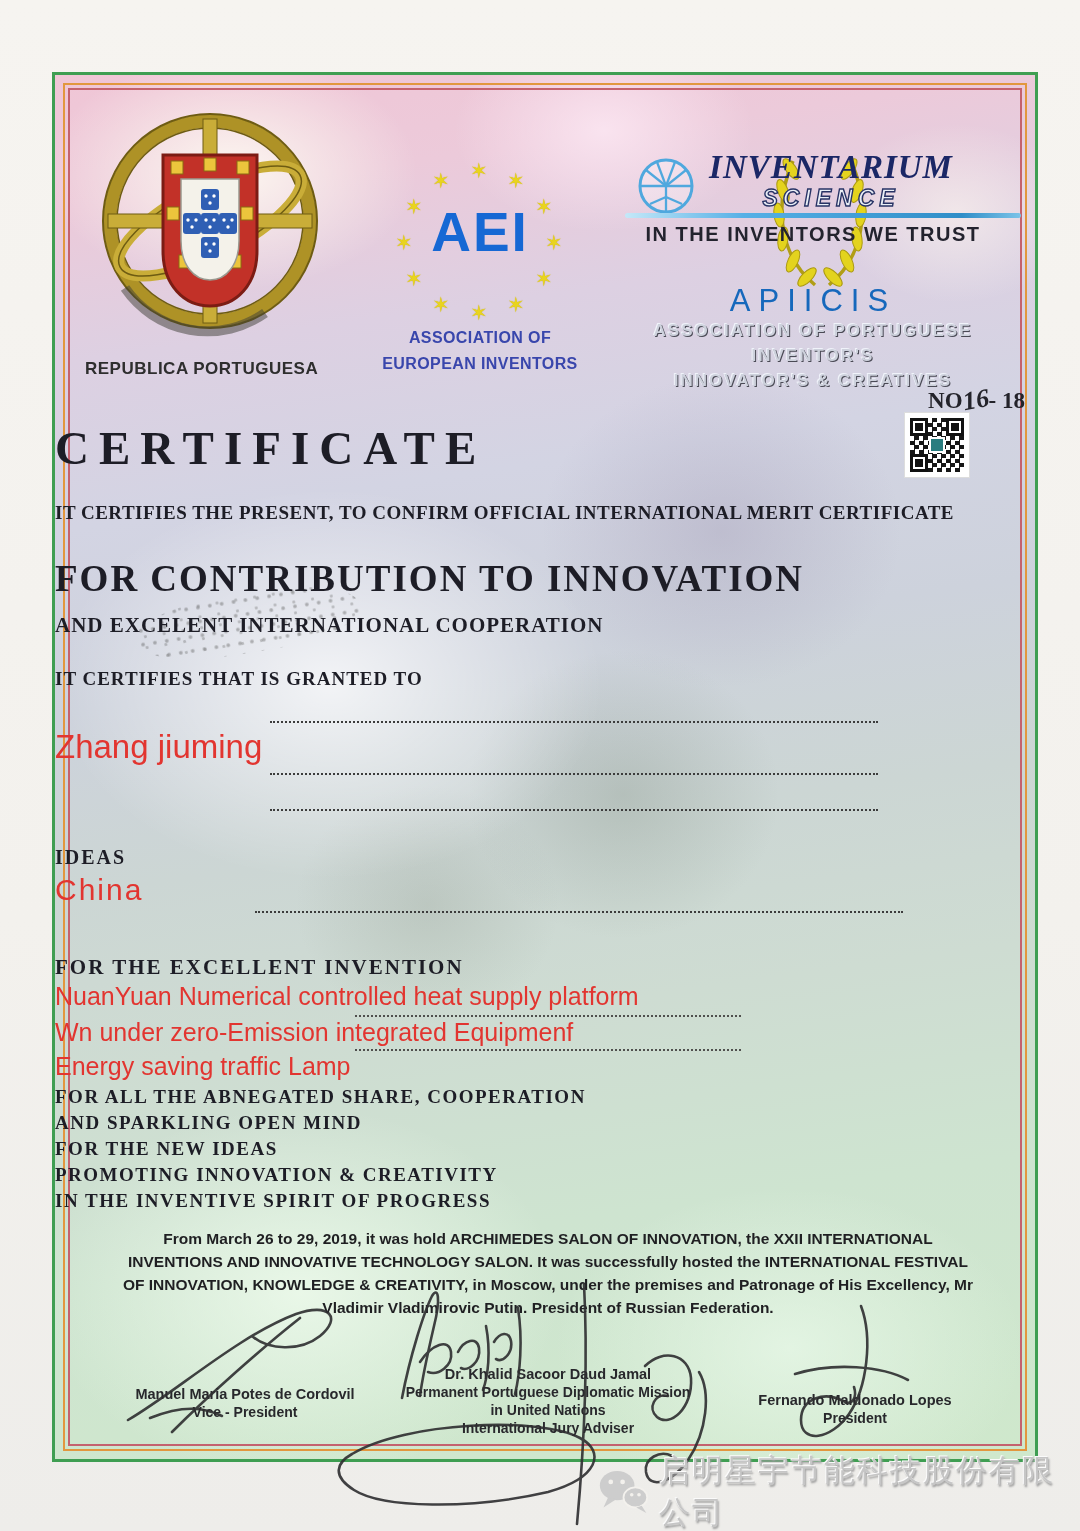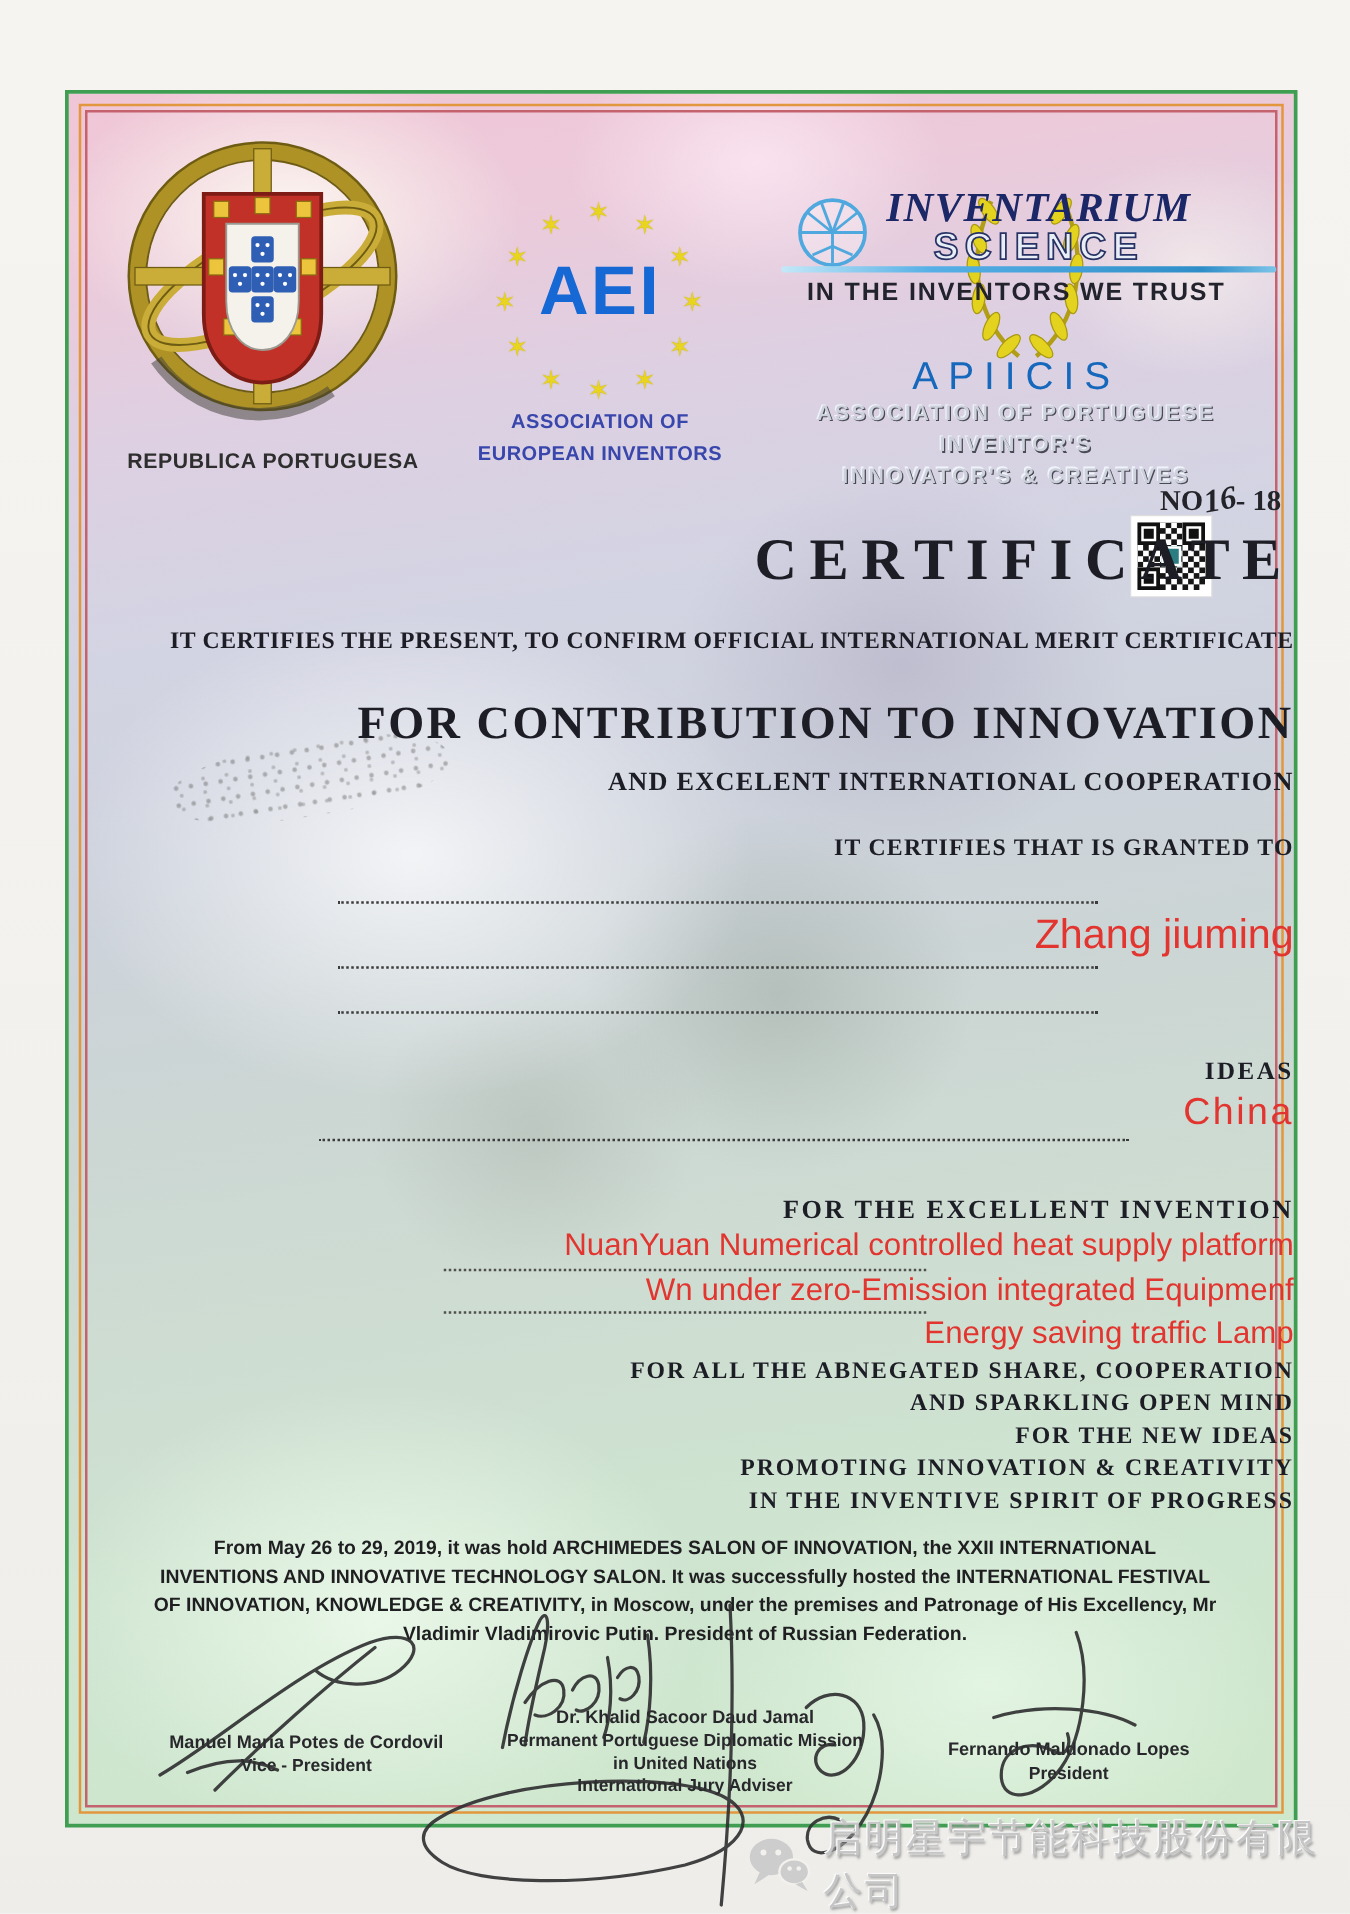--- a/index.html
+++ b/index.html
@@ -18,31 +18,31 @@
       radial-gradient(ellipse 420px 300px at 28% 44%, rgba(255,255,255,0.75), transparent 65%),
       radial-gradient(ellipse 300px 260px at 68% 33%, rgba(150,140,170,0.30), transparent 60%),
       radial-gradient(ellipse 260px 240px at 58% 52%, rgba(120,135,120,0.28), transparent 60%),
       radial-gradient(ellipse 220px 200px at 38% 60%, rgba(130,140,125,0.22), transparent 60%),
       radial-gradient(ellipse 420px 300px at 25% 88%, rgba(240,252,238,0.8), transparent 62%),
       radial-gradient(ellipse 380px 260px at 75% 92%, rgba(235,250,235,0.7), transparent 62%),
       linear-gradient(172deg,#f0c6d6 0%,#eccada 9%,#ddd0e2 19%,#d3d4e3 30%,#cdd2dc 42%,#ccd6d4 54%,#cedcd2 66%,#cee4d0 80%,#cfe8cc 100%);
   }
   .b2{position:absolute;inset:8px;border:2px solid #e2973e;pointer-events:none;}
   .b3{position:absolute;inset:13px;border:2px solid #c4626e;pointer-events:none;}
-  .row{position:absolute;left:0;width:100%;text-align:right;}
+  .row{position:absolute;left:0;width:100%;text-align:left;}
   .dec{font-family:"Liberation Serif", serif;font-weight:bold;color:#1d1d26;}
   .redtxt{color:#e23530;font-family:"Liberation Sans", sans-serif;}
   .dotline{position:absolute;border-top:2px dotted #3c3c3c;height:0;}
   .dotsep{position:absolute;border-top:2px dotted #50504e;height:0;}
   .cap{font-weight:bold;color:#2e2e2e;letter-spacing:0.5px;}
   .star{position:absolute;color:#e9d41e;font-size:21px;line-height:20px;text-shadow:0 0 1px #b7a40e;}
   .aei-word{font-size:55px;font-weight:800;color:#1668d4;letter-spacing:2px;line-height:58px;}
   .aei-cap{font-size:16px;font-weight:bold;color:#3946ac;line-height:25px;letter-spacing:0.4px;}
   .inv-title{font-family:"Liberation Serif", serif;font-style:italic;font-weight:bold;font-size:33px;color:#1b2766;letter-spacing:1px;line-height:36px;}
-  .inv-science{font-family:"Liberation Sans", sans-serif;font-weight:800;font-size:30px;letter-spacing:5px;color:#e9eef6;-webkit-text-stroke:1.4px #283365;line-height:26px;}
+  .inv-science{font-family:"Liberation Sans", sans-serif;font-style:italic;font-weight:800;font-size:23px;letter-spacing:5px;color:#e9eef6;-webkit-text-stroke:1.4px #283365;line-height:26px;}
   .inv-motto{font-size:20px;font-weight:800;color:#23232e;letter-spacing:1.5px;line-height:24px;}
   .apiicis{font-size:31px;font-weight:400;color:#1668bc;letter-spacing:8px;line-height:34px;}
   .chrome{font-size:17px;font-weight:800;letter-spacing:2px;color:#cdd1dc;line-height:25px;
     text-shadow:1px 1px 0 #4a4a55,-1px -1px 0 #f0f3fa;}
   .swoosh{height:5px;border-radius:3px;background:linear-gradient(90deg,#c4e8f8,#56b0e6 30%,#2f8ec8 85%,#7cc4e8);margin:2px 10px 2px 30px;}
   .numrow{position:absolute;font-family:"Liberation Serif", serif;font-weight:bold;font-size:23px;color:#23232a;}
   .hand{display:inline-block;font-style:italic;transform:rotate(-10deg);font-size:26px;}
   .qr{position:absolute;width:64px;height:64px;background:#fff;box-shadow:0 0 0 1px #ddd;}
   .qr-in{position:absolute;inset:5px;background-image:repeating-conic-gradient(#161616 0% 25%, #ffffff 0% 50%);background-size:9px 9px;}
   .qr-f{position:absolute;width:12px;height:12px;border:3px solid #111;background:#fff;}
@@ -217,21 +217,21 @@
   <div class="dotsep" style="top:974px;left:300px;width:386px;"></div>
   <div class="row redtxt" style="top:976px;font-size:25px;line-height:30px;">Energy saving traffic Lamp</div>
 
   <div class="row dec" style="top:1011px;font-size:19px;letter-spacing:1.5px;">FOR ALL THE ABNEGATED SHARE, COOPERATION</div>
   <div class="row dec" style="top:1037px;font-size:19px;letter-spacing:1.5px;">AND SPARKLING OPEN MIND</div>
   <div class="row dec" style="top:1063px;font-size:19px;letter-spacing:1.5px;">FOR THE NEW IDEAS</div>
   <div class="row dec" style="top:1089px;font-size:19px;letter-spacing:1.5px;">PROMOTING INNOVATION &amp; CREATIVITY</div>
   <div class="row dec" style="top:1115px;font-size:19px;letter-spacing:1.5px;">IN THE INVENTIVE SPIRIT OF PROGRESS</div>
 
   <div class="para" style="position:absolute;left:38px;top:1152px;width:910px;text-align:center;">
-    <div>From May 26 to 29, 2019, it was hold ARCHIMEDES SALON OF INNOVATION, the XXII INTERNATIONAL</div>
+    <div>From March 26 to 29, 2019, it was hold ARCHIMEDES SALON OF INNOVATION, the XXII INTERNATIONAL</div>
     <div>INVENTIONS AND INNOVATIVE TECHNOLOGY SALON. It was successfully hosted the INTERNATIONAL FESTIVAL</div>
     <div>OF INNOVATION, KNOWLEDGE &amp; CREATIVITY, in Moscow, under the premises and Patronage of His Excellency, Mr</div>
     <div>Vladimir Vladimirovic Putin. President of Russian Federation.</div>
   </div>
 
   <div class="sig" style="left:35px;top:1310px;width:310px;">
     <div class="nm">Manuel Maria Potes de Cordovil</div>
     <div class="tl">Vice - President</div>
   </div>
   <div class="sig" style="left:328px;top:1290px;width:330px;font-size:13.5px;">

